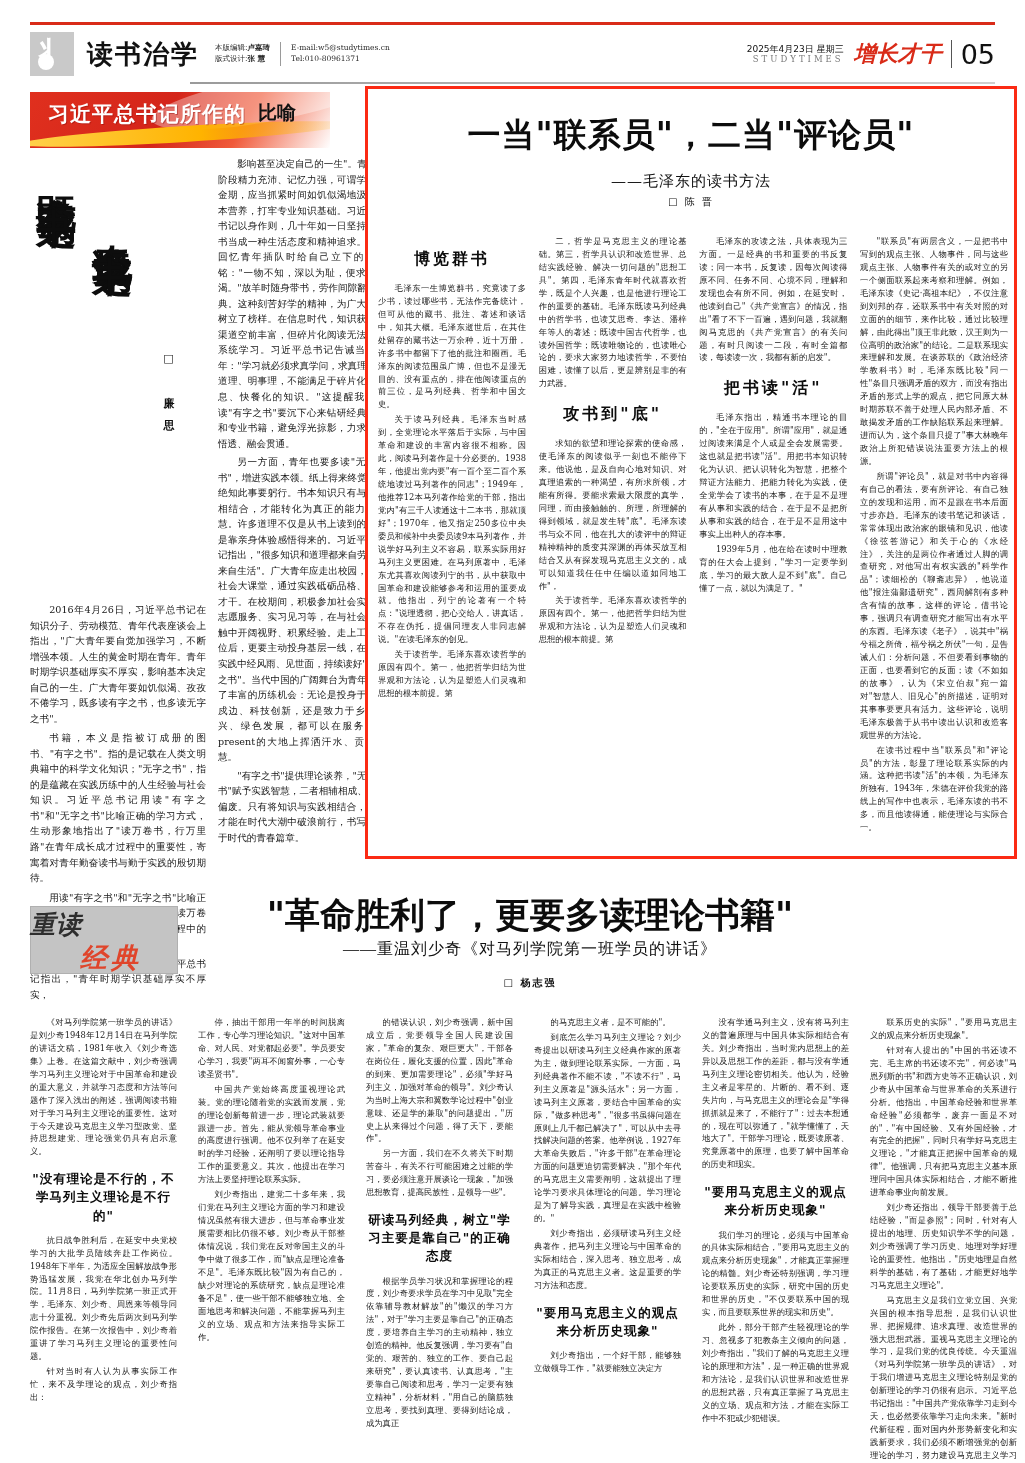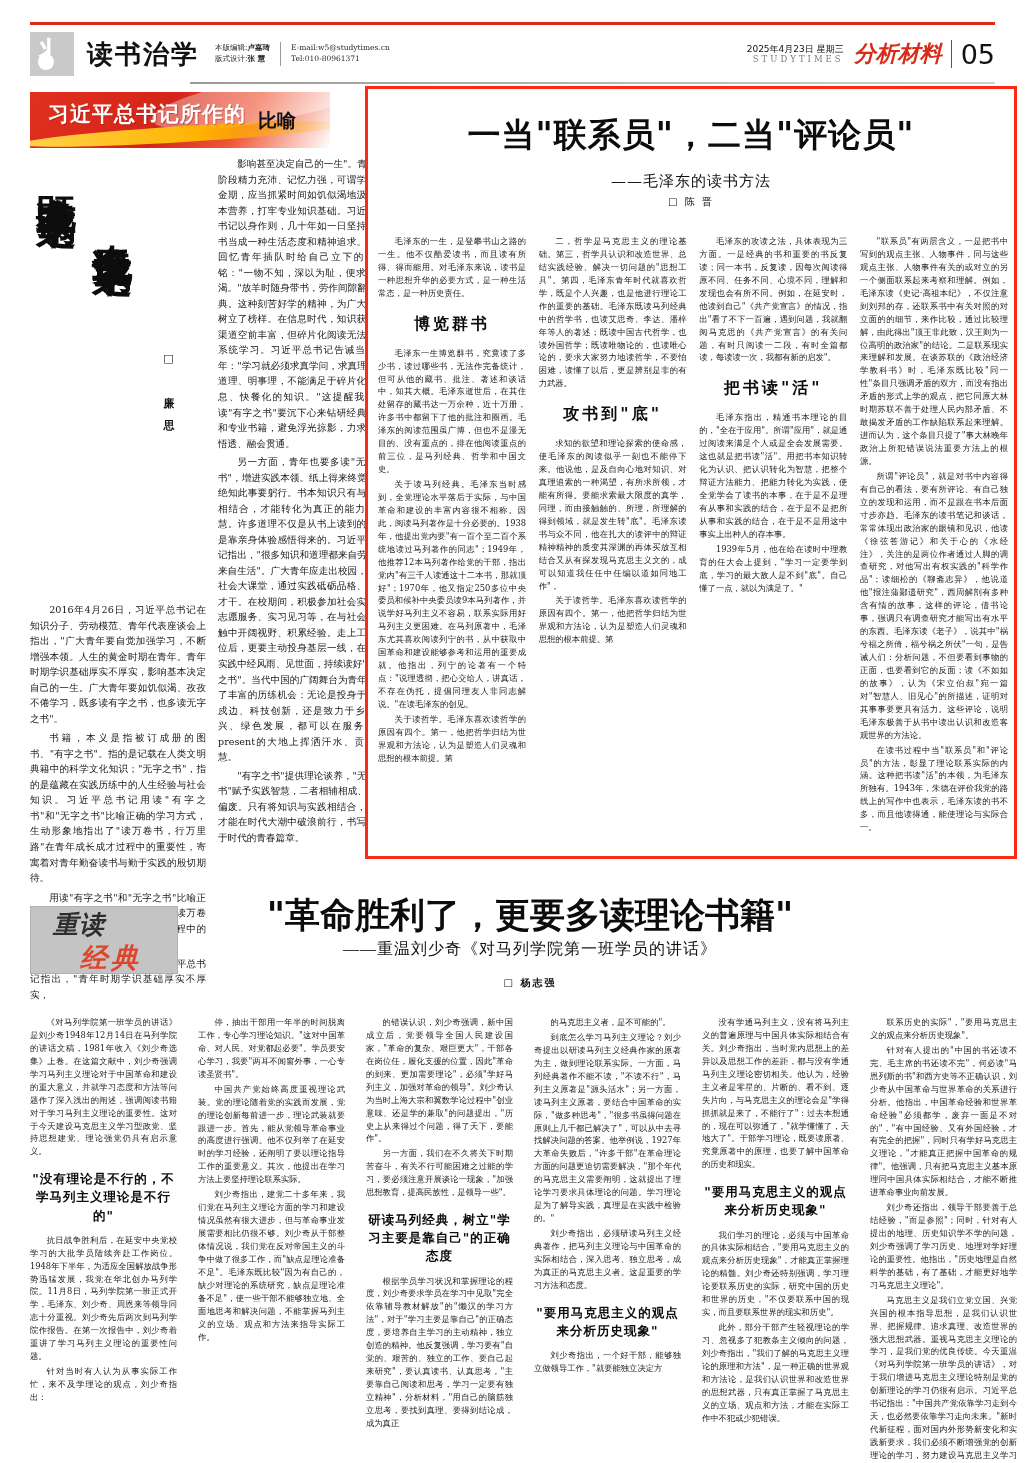--- a/index.html
+++ b/index.html
@@ -46,21 +46,21 @@
   .feature{position:absolute;left:30px;top:92px;width:326px;height:760px;}
   .ribbon{position:relative;width:300px;height:56px;overflow:hidden;
     background:linear-gradient(120deg,#e0301e 0%,#d4251a 45%,#f05a3a 70%,#ffffff 100%);}
   .ribbon .swash{position:absolute;left:-10px;bottom:6px;width:330px;height:16px;
     background:linear-gradient(to right,#ffd24d,#ffb300 55%,rgba(255,255,255,0));
     transform:rotate(-3.5deg);border-radius:50%;}
   .ribbon .swash2{position:absolute;left:120px;top:-14px;width:230px;height:44px;
     background:rgba(255,255,255,.35);transform:rotate(-10deg);border-radius:50%;}
   .ribbon .t1{position:absolute;left:18px;top:8px;font-size:21px;font-weight:bold;color:#ffffff;
     font-family:"DejaVu Serif",serif;letter-spacing:1px;text-shadow:1px 1px 0 rgba(120,0,0,.35);}
-  .ribbon .t2{position:absolute;left:228px;top:16px;font-size:19px;font-weight:bold;color:#111;
+  .ribbon .t2{position:absolute;left:228px;top:8px;font-size:19px;font-weight:bold;color:#111;
     font-family:"DejaVu Serif",serif;}
 
   .vtitle-wrap{position:absolute;left:0;top:72px;width:190px;height:430px;}
   .vtitle{position:absolute;font-family:"DejaVu Serif",serif;font-weight:bold;color:#0d0d0d;
     writing-mode:vertical-rl;text-orientation:upright;line-height:1.02;letter-spacing:2px;}
   .vtitle.a{left:6px;top:0;font-size:40px;}
   .vtitle.b{left:62px;top:48px;font-size:40px;}
   .byline-v{position:absolute;left:130px;top:188px;writing-mode:vertical-rl;text-orientation:upright;
     font-size:11px;letter-spacing:5px;color:#111;font-weight:bold;}
 
@@ -86,21 +86,21 @@
     font-family:"DejaVu Serif",serif;}
   .rb-col p{margin:0 0 2px 0;text-indent:2em;}
   .sec-h{font-family:"DejaVu Serif",serif;font-weight:bold;font-size:16px;text-align:center;
     margin:12px 0 10px 0;letter-spacing:3px;color:#0c0c0c;text-indent:0 !important;}
 
   
   .lower{position:absolute;left:30px;top:888px;width:987px;height:560px;}
   .classic-logo{position:absolute;left:0;top:12px;width:152px;height:92px;}
   .classic-logo .graybox{position:absolute;left:0;top:6px;width:146px;height:66px;background:#c4c4c4;
     border:1px solid #b0b0b0;}
-  .classic-logo .ch1{position:absolute;left:23px;top:8px;font-family:"DejaVu Serif",serif;font-style:italic;
+  .classic-logo .ch1{position:absolute;left:0;top:8px;font-family:"DejaVu Serif",serif;font-style:italic;
     font-weight:bold;font-size:25px;color:#2e2e2e;letter-spacing:1px;}
   .classic-logo .ch2{position:absolute;left:50px;top:40px;font-family:"DejaVu Serif",serif;font-style:italic;
     font-weight:bold;font-size:27px;color:#e0452b;letter-spacing:4px;}
 
   .lower-head{position:absolute;left:160px;top:4px;width:680px;text-align:center;}
   .lw-title{font-family:"DejaVu Serif",serif;font-weight:bold;font-size:35px;letter-spacing:0px;color:#0c0c0c;}
   .lw-sub{font-family:Liberation Serif, serif;font-size:16px;margin-top:0;color:#111;letter-spacing:1px;}
   .lw-author{font-size:10px;margin-top:16px;color:#111;letter-spacing:2px;font-weight:bold;}
 
   .lower-cols{position:absolute;left:0;top:128px;width:987px;height:430px;
@@ -134,21 +134,21 @@
         <div class="colB">
           <div>E-mail:w5@studytimes.cn</div>
           <div>Tel:010-80961371</div>
         </div>
       </div>
       <div class="mh-right">
         <div class="mh-date">
           <div class="d1">2025年4月23日 星期三</div>
           <div class="d2">STUDYTIMES</div>
         </div>
-        <div class="mh-paper">分析材料</div>
+        <div class="mh-paper">增长才干</div>
         <div class="mh-pagesep"></div>
         <div class="mh-pageno">05</div>
       </div>
     </div>
     <div class="mh-rule-bot"></div>
   </div>
 
   <div class="feature">
     <div class="ribbon">
       <div class="swash2"></div>
@@ -177,21 +177,20 @@
   </div>
 
   <div class="redbox">
     <div class="rb-head">
       <div class="rb-title">一当"联系员"，二当"评论员"</div>
       <div class="rb-sub">——毛泽东的读书方法</div>
       <div class="rb-author">□ 陈 晋</div>
     </div>
     <div class="rb-cols">
         <div class="rb-col">
-          <p>毛泽东的一生，是登攀书山之路的一生。他不仅酷爱读书，而且读有所得、得而能用。对毛泽东来说，读书是一种思想升华的必要方式，是一种生活常态，是一种历史责任。</p>
           <div class="sec-h">博览群书</div>
           <p>毛泽东一生博览群书，究竟读了多少书，读过哪些书，无法作完备统计，但可从他的藏书、批注、著述和谈话中，知其大概。毛泽东逝世后，在其住处留存的藏书达一万余种，近十万册，许多书中都留下了他的批注和圈画。毛泽东的阅读范围虽广博，但也不是漫无目的、没有重点的，排在他阅读重点的前三位，是马列经典、哲学和中国文史。</p>
           <p>关于读马列经典。毛泽东当时感到，全党理论水平落后于实际，与中国革命和建设的丰富内容很不相称。因此，阅读马列著作是十分必要的。1938年，他提出党内要"有一百个至二百个系统地读过马列著作的同志"；1949年，他推荐12本马列著作给党的干部，指出党内"有三千人读通这十二本书，那就顶好"；1970年，他又指定250多位中央委员和候补中央委员读9本马列著作，并说学好马列主义不容易，联系实际用好马列主义更困难。在马列原著中，毛泽东尤其喜欢阅读列宁的书，从中获取中国革命和建设能够参考和运用的重要成就。他指出，列宁的论著有一个特点："说理透彻，把心交给人，讲真话，不存在伪托，提倡同理友人非同志解说。"在读毛泽东的创见。</p>
           <p>关于读哲学。毛泽东喜欢读哲学的原因有四个。第一，他把哲学归结为世界观和方法论，认为是塑造人们灵魂和思想的根本前提。第</p>
         </div>
         <div class="rb-col">
           <p>二，哲学是马克思主义的理论基础。第三，哲学具认识和改造世界、总结实践经验、解决一切问题的"思想工具"。第四，毛泽东青年时代就喜欢哲学，既是个人兴趣，也是他进行理论工作的重要的基础。毛泽东既读马列经典中的哲学书，也读艾思奇、李达、潘梓年等人的著述；既读中国古代哲学，也读外国哲学；既读唯物论的，也读唯心论的，要求大家努力地读哲学，不要怕困难，读懂了以后，更是辨别是非的有力武器。</p>
           <div class="sec-h">攻书到"底"</div>
           <p>求知的欲望和理论探索的使命感，使毛泽东的阅读似乎一刻也不能停下来。他说他，是及自向心地对知识、对真理追索的一种渴望，有所求所领，才能有所得。要能求索最大限度的真学，同理，而由接触触的、所理，所理解的得到领域，就是发生转"底"。毛泽东读书与众不同，他在扎大的读评中的辩证精神精神的质变其深渊的再体买放互相结合又从有探发现马克思主义文的，成可以知道我任任中任编以道如同地工作"，</p>
           <p>关于读哲学。毛泽东喜欢读哲学的原因有四个。第一，他把哲学归结为世界观和方法论，认为是塑造人们灵魂和思想的根本前提。第</p>

